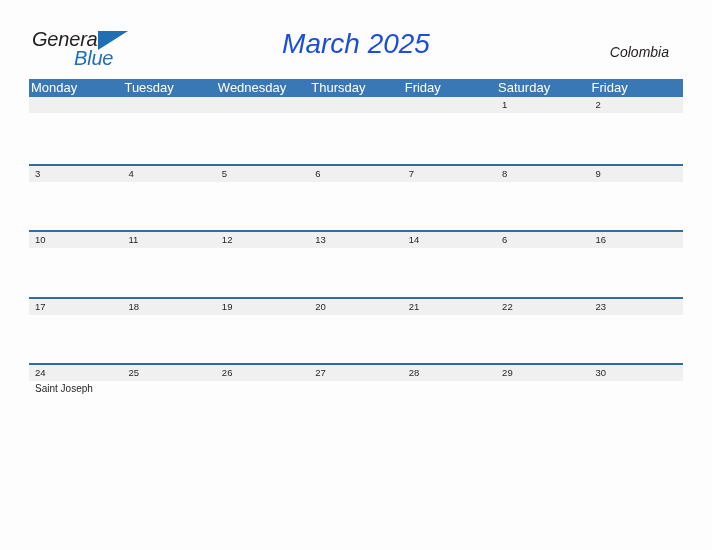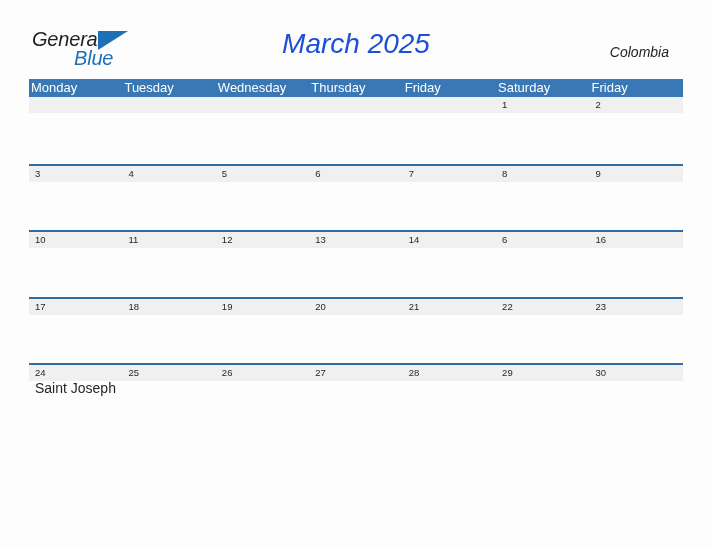--- a/index.html
+++ b/index.html
@@ -143,21 +143,21 @@
     display: flex;
     height: 48px;
   }
   .week .events .cell {
     flex: 1 1 0;
     padding: 2px 4px 0 6px;
     box-sizing: border-box;
     overflow: hidden;
   }
   .event-text {
-    font-size: 14px;
+    font-size: 10px;
     line-height: 11px;
     color: #231f20;
     white-space: nowrap;
   }
 
   .week.last {
     height: 30px;
   }
   .week.last .events {
     height: 14px;

